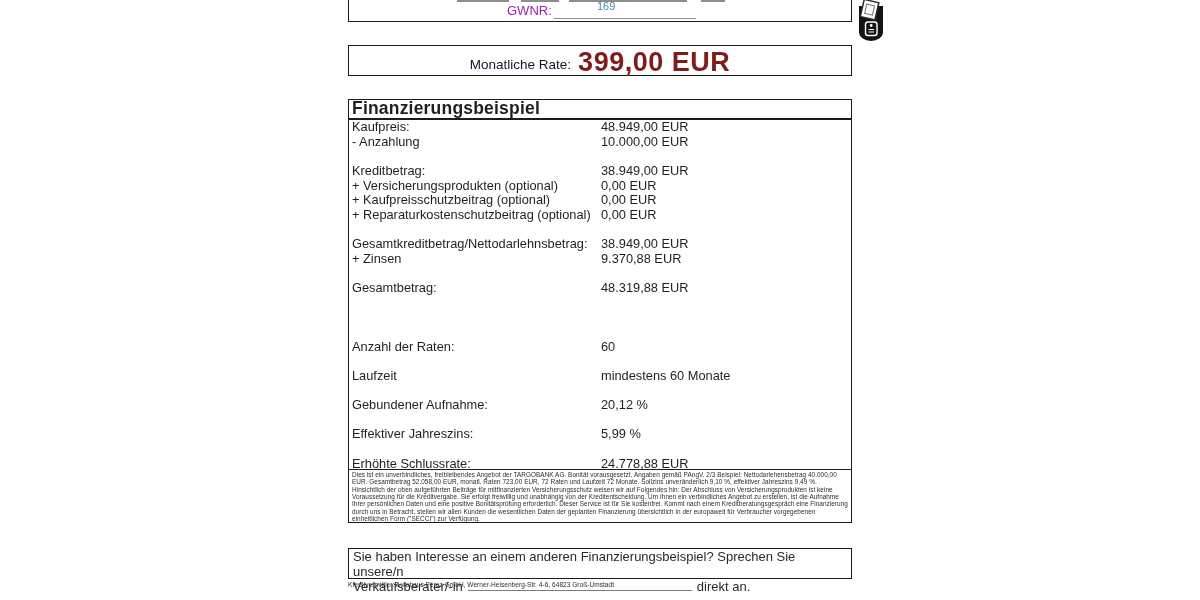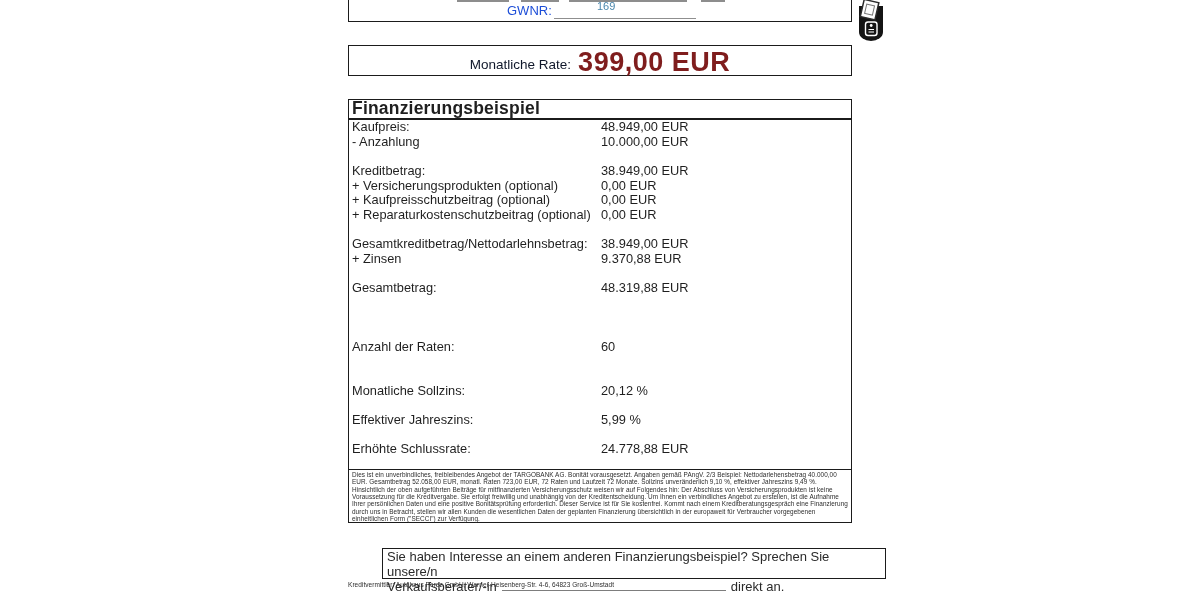--- a/index.html
+++ b/index.html
@@ -3,21 +3,21 @@
 <meta charset="utf-8">
 <style>
   html,body{margin:0;padding:0;background:#fff;}
   #stage{position:relative;width:1200px;height:600px;background:#fff;overflow:hidden;
          font-family:"Liberation Sans",sans-serif;color:#1f1f1f;}
   .box{position:absolute;border:1.5px solid #1b1b1b;background:#fff;box-sizing:border-box;}
 
   
   #gwnr-box{left:348px;top:-14px;width:504px;height:36px;}
   .cut-seg{position:absolute;height:2px;background:#8d8d8d;top:13px;}
-  #gwnr-label{position:absolute;left:158px;top:16px;font-size:13px;color:#1d4ed8;}
+  #gwnr-label{position:absolute;left:158px;top:16px;font-size:13px;color:#a21caf;}
   #gwnr-line{position:absolute;left:205px;top:31px;width:142px;border-bottom:1.2px solid #8f8f8f;}
   #gwnr-value{position:absolute;left:248px;top:13px;font-size:11px;}
 
   
   #rate-box{left:348px;top:45px;width:504px;height:31px;display:flex;align-items:baseline;justify-content:center;gap:7px;}
   #rate-label{font-size:13.5px;color:#0f172a;position:relative;top:-1px;}
   #rate-value{font-size:27px;font-weight:bold;letter-spacing:.5px;color:#7f1d1d;position:relative;top:1px;}
 
   
   #main-box{left:348px;top:99px;width:504px;height:371px;}
@@ -26,21 +26,21 @@
   .trow{position:relative;height:14.65px;line-height:14.65px;font-size:12.8px;white-space:nowrap;}
   .trow .tlabel{position:absolute;left:3px;}
   .trow .tvalue{position:absolute;left:252px;}
   .trow.bold .tlabel{font-weight:normal;}
 
   
   #fineprint-box{left:348px;top:470px;width:504px;height:53px;border-top:none;}
   #fineprint-text{font-size:6.4px;line-height:7.35px;color:#2c2c2c;padding:1px 3px;letter-spacing:.05px;}
 
   
-  #contact-box{left:348px;top:548px;width:504px;height:31px;padding:1px 4px;font-size:13px;line-height:14.5px;color:#2a2a2a;margin-left:34px;}
+  #contact-box{left:348px;top:548px;width:504px;height:31px;padding:1px 4px;font-size:13px;line-height:14.5px;color:#2a2a2a;}
   #blank-line{display:inline-block;width:224px;height:11px;border-bottom:1.4px solid #7d7d7d;margin:0 5px;vertical-align:baseline;}
 
   
   #footer-text{position:absolute;left:348px;top:581px;font-size:6.5px;color:#2c2c2c;letter-spacing:.05px;}
 
   
   #corner-icon{position:absolute;left:856px;top:0;width:30px;height:42px;}
 </style>
 </head>
 <body>
@@ -116,23 +116,27 @@
         <div class="trow bold">
           <span class="tlabel">Gesamtbetrag:</span>
           <span class="tvalue">48.319,88 EUR</span>
         </div>
         <div class="trow" style="height: 43.95px;"></div>
         <div class="trow">
           <span class="tlabel">Anzahl der Raten:</span>
           <span class="tvalue">60</span>
         </div>
         <div class="trow" style="height: 14.65px;"></div>
+        <div class="trow">
+          <span class="tlabel">Laufzeit</span>
+          <span class="tvalue">mindestens 60 Monate</span>
+        </div>
         <div class="trow" style="height: 14.65px;"></div>
         <div class="trow">
-          <span class="tlabel">Monatliche Sollzins:</span>
+          <span class="tlabel">Gebundener Aufnahme:</span>
           <span class="tvalue">20,12 %</span>
         </div>
         <div class="trow" style="height: 14.65px;"></div>
         <div class="trow">
           <span class="tlabel">Effektiver Jahreszins:</span>
           <span class="tvalue">5,99 %</span>
         </div>
         <div class="trow" style="height: 14.65px;"></div>
         <div class="trow">
           <span class="tlabel">Erhöhte Schlussrate:</span>

